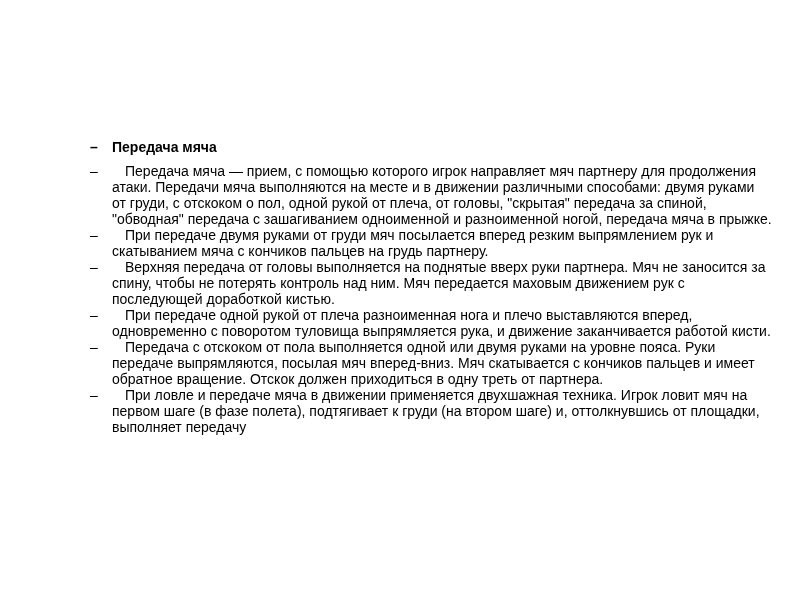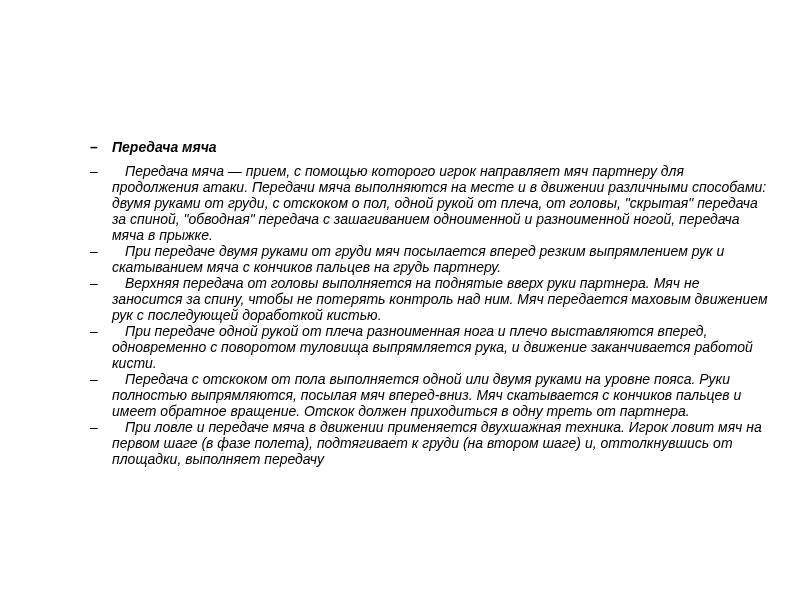--- a/index.html
+++ b/index.html
@@ -30,21 +30,20 @@
     padding-left: 22px;
     margin: 0;
   }
   .para .bullet {
     position: absolute;
     left: 0;
     top: 0;
   }
   .para .text {
     text-indent: 13px;
-    font-style: italic;
   }
   .para.title-para {
     font-weight: bold;
     margin-bottom: 8px;
   }
   .para.title-para .text {
     text-indent: 0;
   }
 </style>
 </head>
@@ -73,21 +72,21 @@
       <div class="text">Верхняя передача от головы выполняется на поднятые вверх руки партнера. Мяч не заносится за спину, чтобы не потерять контроль над ним. Мяч передается маховым движением рук с последующей доработкой кистью.</div>
     </div>
 
     <div class="para">
       <span class="bullet">–</span>
       <div class="text">При передаче одной рукой от плеча разноименная нога и плечо выставляются вперед, одновременно с поворотом туловища выпрямляется рука, и движение заканчивается работой кисти.</div>
     </div>
 
     <div class="para">
       <span class="bullet">–</span>
-      <div class="text">Передача с отскоком от пола выполняется одной или двумя руками на уровне пояса. Руки полностью выпрямляются, посылая мяч вперед-вниз. Мяч скатывается с кончиков пальцев и имеет обратное вращение. Отскок должен приходиться в одну треть от партнера.</div>
+      <div class="text">Передача с отскоком от пола выполняется одной или двумя руками на уровне пояса. Руки передаче выпрямляются, посылая мяч вперед-вниз. Мяч скатывается с кончиков пальцев и имеет обратное вращение. Отскок должен приходиться в одну треть от партнера.</div>
     </div>
 
     <div class="para">
       <span class="bullet">–</span>
       <div class="text">При ловле и передаче мяча в движении применяется двухшажная техника. Игрок ловит мяч на первом шаге (в фазе полета), подтягивает к груди (на втором шаге) и, оттолкнувшись от площадки, выполняет передачу</div>
     </div>
 
   </div>
 </div>
 

